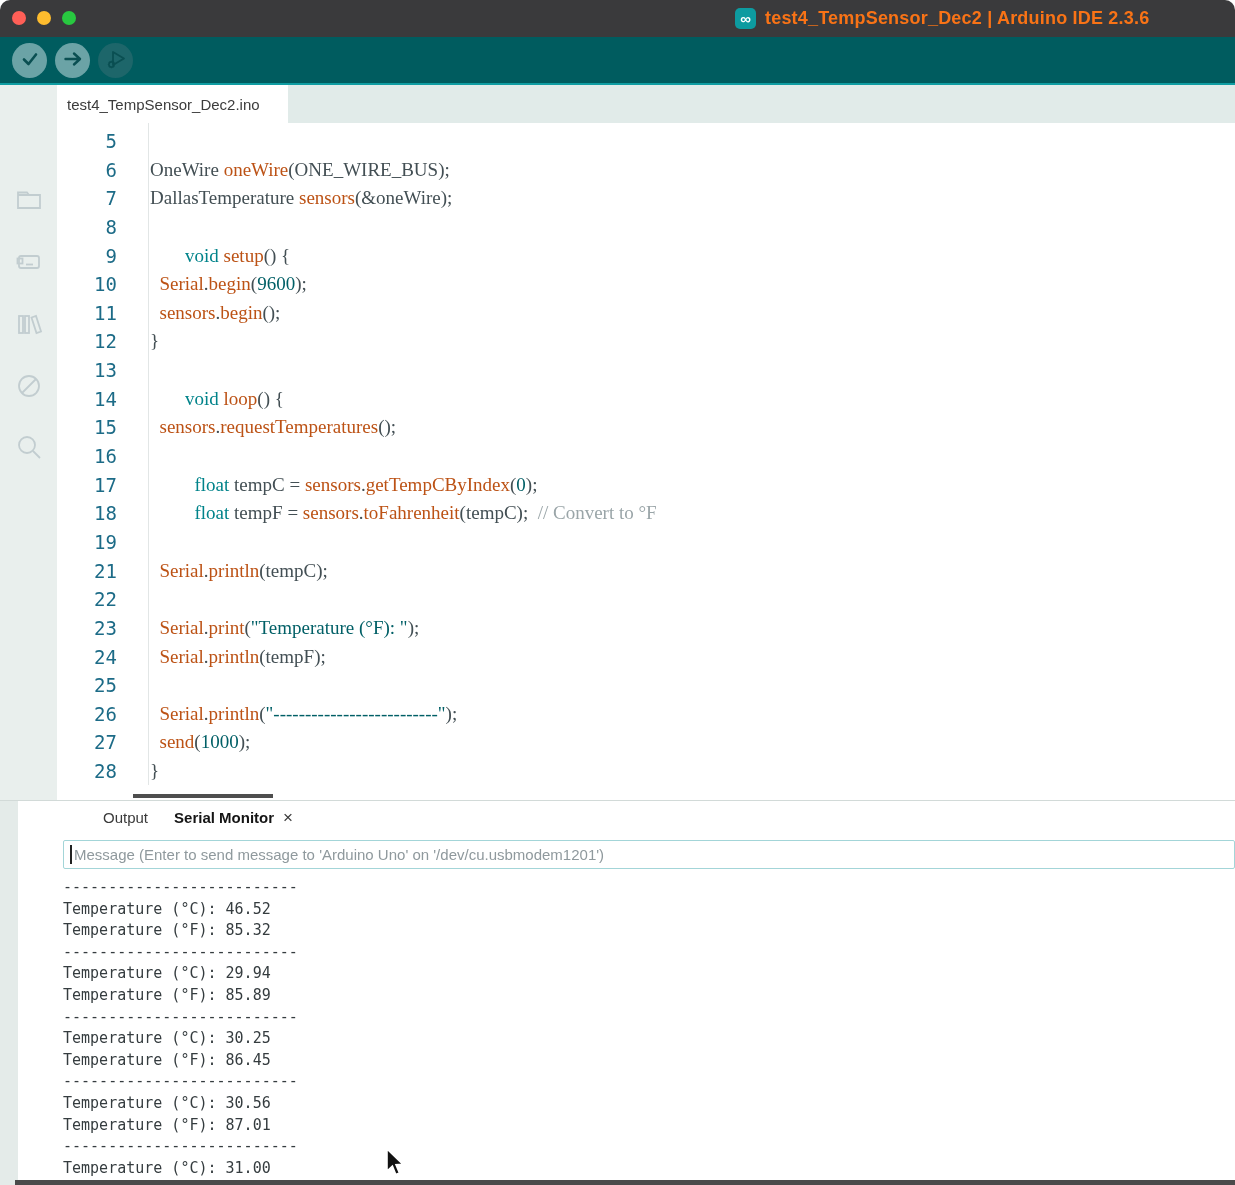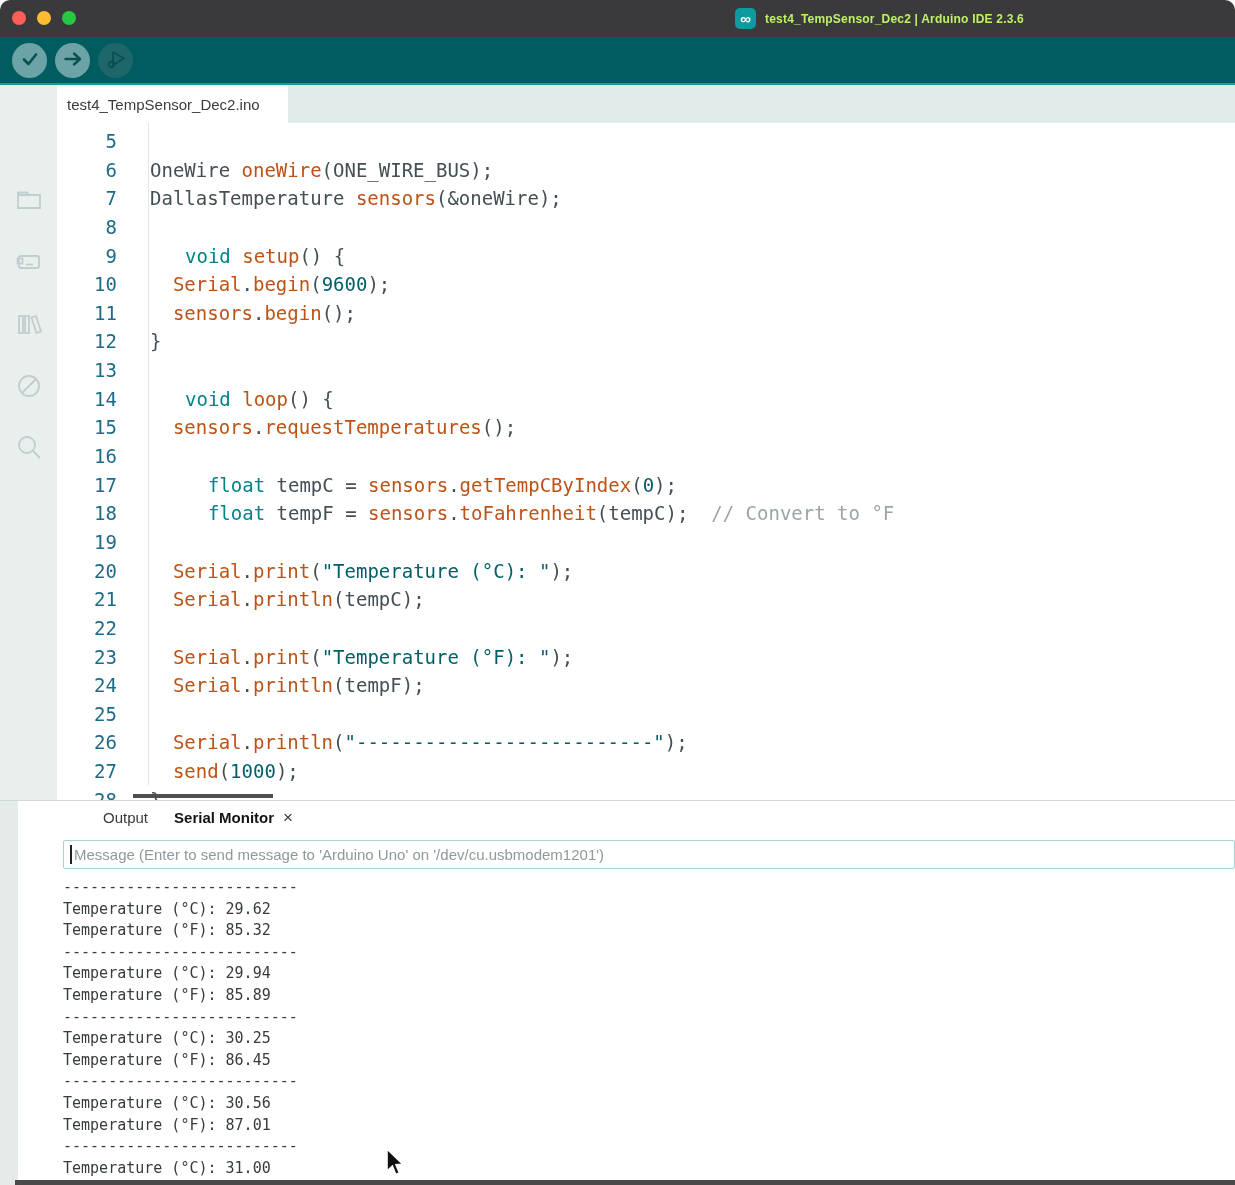--- a/index.html
+++ b/index.html
@@ -8,21 +8,21 @@
   
   .titlebar{position:absolute;left:0;top:0;width:100%;height:37px;background:#3a3a3c;
             border-radius:10px 10px 0 0;}
   .tl{position:absolute;top:11px;width:14px;height:14px;border-radius:50%;}
   .tl.red{left:12px;background:#ff5f57;}
   .tl.yellow{left:37px;background:#febc2e;}
   .tl.green{left:62px;background:#28c840;}
   .title-group{position:absolute;left:735px;top:0;height:37px;display:flex;align-items:center;gap:9px;}
   .ard-logo{width:21px;height:21px;border-radius:5px;background:#0d9ba0;color:#fff;
             display:flex;align-items:center;justify-content:center;font-weight:bold;font-size:15px;line-height:1;}
-  .win-title{color:#bef264;font-weight:bold;font-size:12px;letter-spacing:.2px;}
+  .win-title{color:#f97316;font-weight:bold;font-size:18px;letter-spacing:.2px;}
   
   .toolbar{position:absolute;left:0;top:37px;width:100%;height:48px;background:#005c5f;
            border-bottom:2px solid #0f9da2;box-sizing:border-box;}
   .tbtn{position:absolute;top:6px;width:35px;height:35px;border-radius:50%;background:#6ba3a6;
         display:flex;align-items:center;justify-content:center;cursor:pointer;}
   .tbtn.disabled{background:#1d666a;}
   .board-sel{position:absolute;left:148px;top:7px;width:276px;height:36px;background:#ffffff;
              border-radius:2px;display:flex;align-items:center;cursor:pointer;}
   .board-sel .usb{margin-left:14px;}
   .board-sel .bname{margin-left:12px;font-size:15px;font-weight:bold;color:#2f2f2f;}
@@ -37,21 +37,21 @@
   .sidebar{position:absolute;left:0;top:85px;width:57px;height:715px;background:#e9efed;}
   .sb-icon{position:absolute;left:14px;width:30px;height:30px;cursor:pointer;}
   .sb-icon svg{stroke:#c2cdd0;fill:none;stroke-width:1.8;}
   
   .editor{position:absolute;left:57px;top:123px;width:1178px;height:677px;background:#fff;overflow:hidden;}
   .indent-guide{position:absolute;left:91px;top:0;width:1px;height:662px;background:#e2e6e6;}
   .code-lines{position:absolute;left:0;top:4px;width:100%;}
   .code-row{display:flex;height:28.65px;line-height:28.65px;white-space:pre;
             font-family:"DejaVu Sans Mono", monospace;font-size:19px;}
   .gutter-num{display:inline-block;width:60px;text-align:right;color:#1c6b87;flex:none;}
-  .code-text{padding-left:33px;color:#434f54;}
+  .code-text{padding-left:33px;color:#434f54;font-family:Liberation Serif, serif;}
   .tok-pl{color:#434f54;}
   .tok-kw{color:#00838a;margin-left:35px;}
   .tok-fn{color:#bc5215;}
   .tok-st{color:#005f66;}
   .tok-nm{color:#005f66;}
   .tok-cm{color:#9aa5a8;}
   .hscroll{position:absolute;left:76px;top:671px;width:140px;height:4px;background:#4e4e4e;}
   
   .panel{position:absolute;left:0;top:800px;width:100%;height:385px;background:#ffffff;
          border-top:1px solid #d2dad8;box-sizing:border-box;}
@@ -173,21 +173,20 @@
         <div class="code-row"><span class="gutter-num">10</span><span class="code-text"><span class="tok-pl">  </span><span class="tok-fn">Serial</span><span class="tok-pl">.</span><span class="tok-fn">begin</span><span class="tok-pl">(</span><span class="tok-nm">9600</span><span class="tok-pl">);</span></span></div>
         <div class="code-row"><span class="gutter-num">11</span><span class="code-text"><span class="tok-pl">  </span><span class="tok-fn">sensors</span><span class="tok-pl">.</span><span class="tok-fn">begin</span><span class="tok-pl">();</span></span></div>
         <div class="code-row"><span class="gutter-num">12</span><span class="code-text"><span class="tok-pl">}</span></span></div>
         <div class="code-row"><span class="gutter-num">13</span><span class="code-text"></span></div>
         <div class="code-row"><span class="gutter-num">14</span><span class="code-text"><span class="tok-kw">void </span><span class="tok-fn">loop</span><span class="tok-pl">() {</span></span></div>
         <div class="code-row"><span class="gutter-num">15</span><span class="code-text"><span class="tok-pl">  </span><span class="tok-fn">sensors</span><span class="tok-pl">.</span><span class="tok-fn">requestTemperatures</span><span class="tok-pl">();</span></span></div>
         <div class="code-row"><span class="gutter-num">16</span><span class="code-text"></span></div>
         <div class="code-row"><span class="gutter-num">17</span><span class="code-text"><span class="tok-pl">  </span><span class="tok-kw">float</span><span class="tok-pl"> tempC = </span><span class="tok-fn">sensors</span><span class="tok-pl">.</span><span class="tok-fn">getTempCByIndex</span><span class="tok-pl">(</span><span class="tok-nm">0</span><span class="tok-pl">);</span></span></div>
         <div class="code-row"><span class="gutter-num">18</span><span class="code-text"><span class="tok-pl">  </span><span class="tok-kw">float</span><span class="tok-pl"> tempF = </span><span class="tok-fn">sensors</span><span class="tok-pl">.</span><span class="tok-fn">toFahrenheit</span><span class="tok-pl">(tempC);  </span><span class="tok-cm">// Convert to °F</span></span></div>
         <div class="code-row"><span class="gutter-num">19</span><span class="code-text"></span></div>
-        <div class="code-row"><span class="gutter-num">20</span><span class="code-text"><span class="tok-pl">  </span><span class="tok-fn">Serial</span><span class="tok-pl">.</span><span class="tok-fn">print</span><span class="tok-pl">(</span><span class="tok-st">"Temperature (°C): "</span><span class="tok-pl">);</span></span></div>
         <div class="code-row"><span class="gutter-num">21</span><span class="code-text"><span class="tok-pl">  </span><span class="tok-fn">Serial</span><span class="tok-pl">.</span><span class="tok-fn">println</span><span class="tok-pl">(tempC);</span></span></div>
         <div class="code-row"><span class="gutter-num">22</span><span class="code-text"></span></div>
         <div class="code-row"><span class="gutter-num">23</span><span class="code-text"><span class="tok-pl">  </span><span class="tok-fn">Serial</span><span class="tok-pl">.</span><span class="tok-fn">print</span><span class="tok-pl">(</span><span class="tok-st">"Temperature (°F): "</span><span class="tok-pl">);</span></span></div>
         <div class="code-row"><span class="gutter-num">24</span><span class="code-text"><span class="tok-pl">  </span><span class="tok-fn">Serial</span><span class="tok-pl">.</span><span class="tok-fn">println</span><span class="tok-pl">(tempF);</span></span></div>
         <div class="code-row"><span class="gutter-num">25</span><span class="code-text"></span></div>
         <div class="code-row"><span class="gutter-num">26</span><span class="code-text"><span class="tok-pl">  </span><span class="tok-fn">Serial</span><span class="tok-pl">.</span><span class="tok-fn">println</span><span class="tok-pl">(</span><span class="tok-st">"--------------------------"</span><span class="tok-pl">);</span></span></div>
         <div class="code-row"><span class="gutter-num">27</span><span class="code-text"><span class="tok-pl">  </span><span class="tok-fn">send</span><span class="tok-pl">(</span><span class="tok-nm">1000</span><span class="tok-pl">);</span></span></div>
         <div class="code-row"><span class="gutter-num">28</span><span class="code-text"><span class="tok-pl">}</span></span></div>
       </div>
     <div class="hscroll"></div>
@@ -201,21 +200,21 @@
         <span>Serial Monitor</span>
         <span class="x">×</span>
       </div>
     </div>
     <div class="msgwrap">
       <input class="msg" type="text" value="" placeholder="Message (Enter to send message to 'Arduino Uno' on '/dev/cu.usbmodem1201')" style="">
       <div class="caret"></div>
     </div>
     <div class="serial">
         <div class="sline">--------------------------</div>
-        <div class="sline">Temperature (°C): 29.62</div>
+        <div class="sline">Temperature (°C): 46.52</div>
         <div class="sline">Temperature (°F): 85.32</div>
         <div class="sline">--------------------------</div>
         <div class="sline">Temperature (°C): 29.94</div>
         <div class="sline">Temperature (°F): 85.89</div>
         <div class="sline">--------------------------</div>
         <div class="sline">Temperature (°C): 30.25</div>
         <div class="sline">Temperature (°F): 86.45</div>
         <div class="sline">--------------------------</div>
         <div class="sline">Temperature (°C): 30.56</div>
         <div class="sline">Temperature (°F): 87.01</div>

